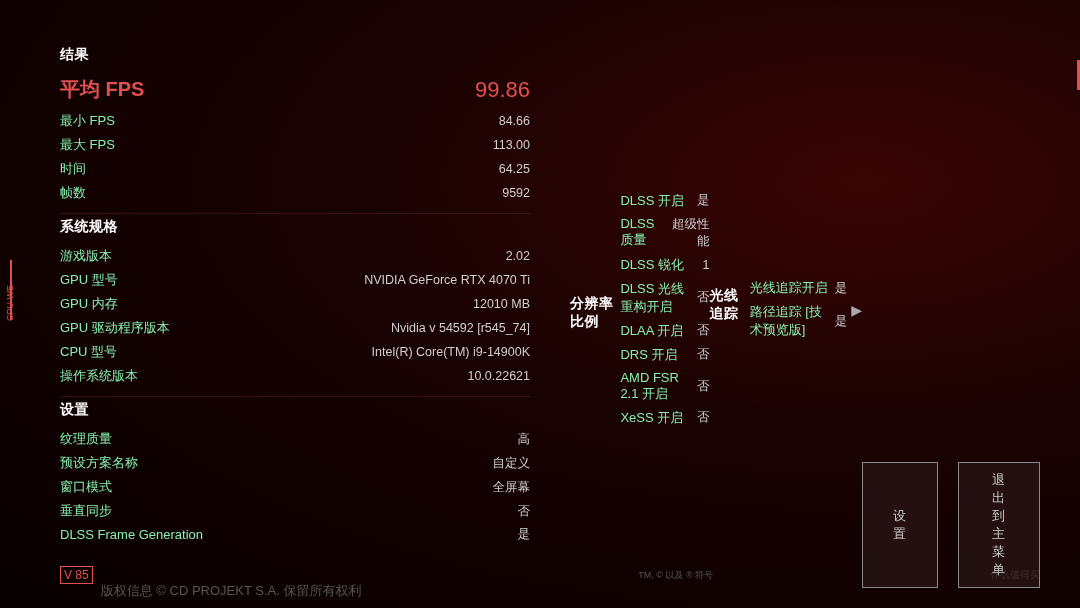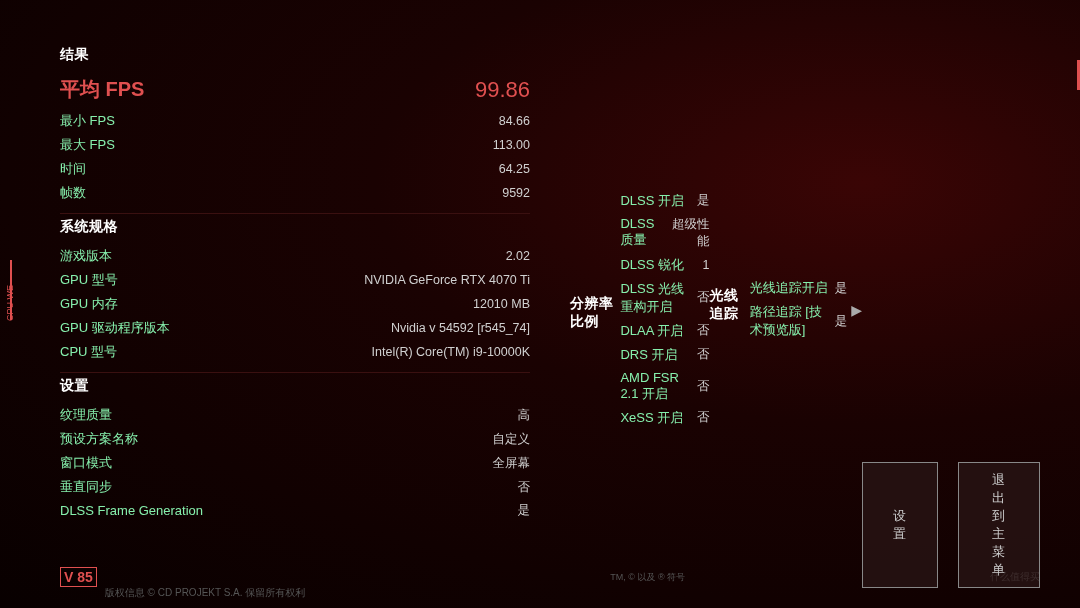--- a/index.html
+++ b/index.html
@@ -159,28 +159,27 @@
 
     .bottom-left {
       display: flex;
       align-items: center;
       gap: 8px;
     }
 
     .version-badge {
       border: 1px solid #e05050;
       color: #e05050;
-      font-size: 14px;
+      font-size: 12px;
       padding: 1px 3px;
-      font-weight: bold;
     }
 
     .bottom-text {
       color: #555;
-      font-size: 10px;
+      font-size: 13px;
       margin-top: 32px;
     }
 
     .bottom-center {
       color: #555;
       font-size: 9px;
     }
 
     .bottom-right {
       color: #888;
@@ -260,21 +259,25 @@
         <div class="data-row">
           <span class="label">GPU 内存</span>
           <span class="value">12010 MB</span>
         </div>
         <div class="data-row">
           <span class="label">GPU 驱动程序版本</span>
           <span class="value">Nvidia v 54592 [r545_74]</span>
         </div>
         <div class="data-row">
           <span class="label">CPU 型号</span>
-          <span class="value">Intel(R) Core(TM) i9-10000K</span>
+          <span class="value">Intel(R) Core(TM) i9-14900K</span>
+        </div>
+        <div class="data-row">
+          <span class="label">操作系统版本</span>
+          <span class="value">10.0.22621</span>
         </div>
       </div>
 
     <div class="divider"></div>
 
     <div class="section-title">设置</div>
     <div id="settings-rows">
         <div class="data-row">
           <span class="label">纹理质量</span>
           <span class="value">高</span>

